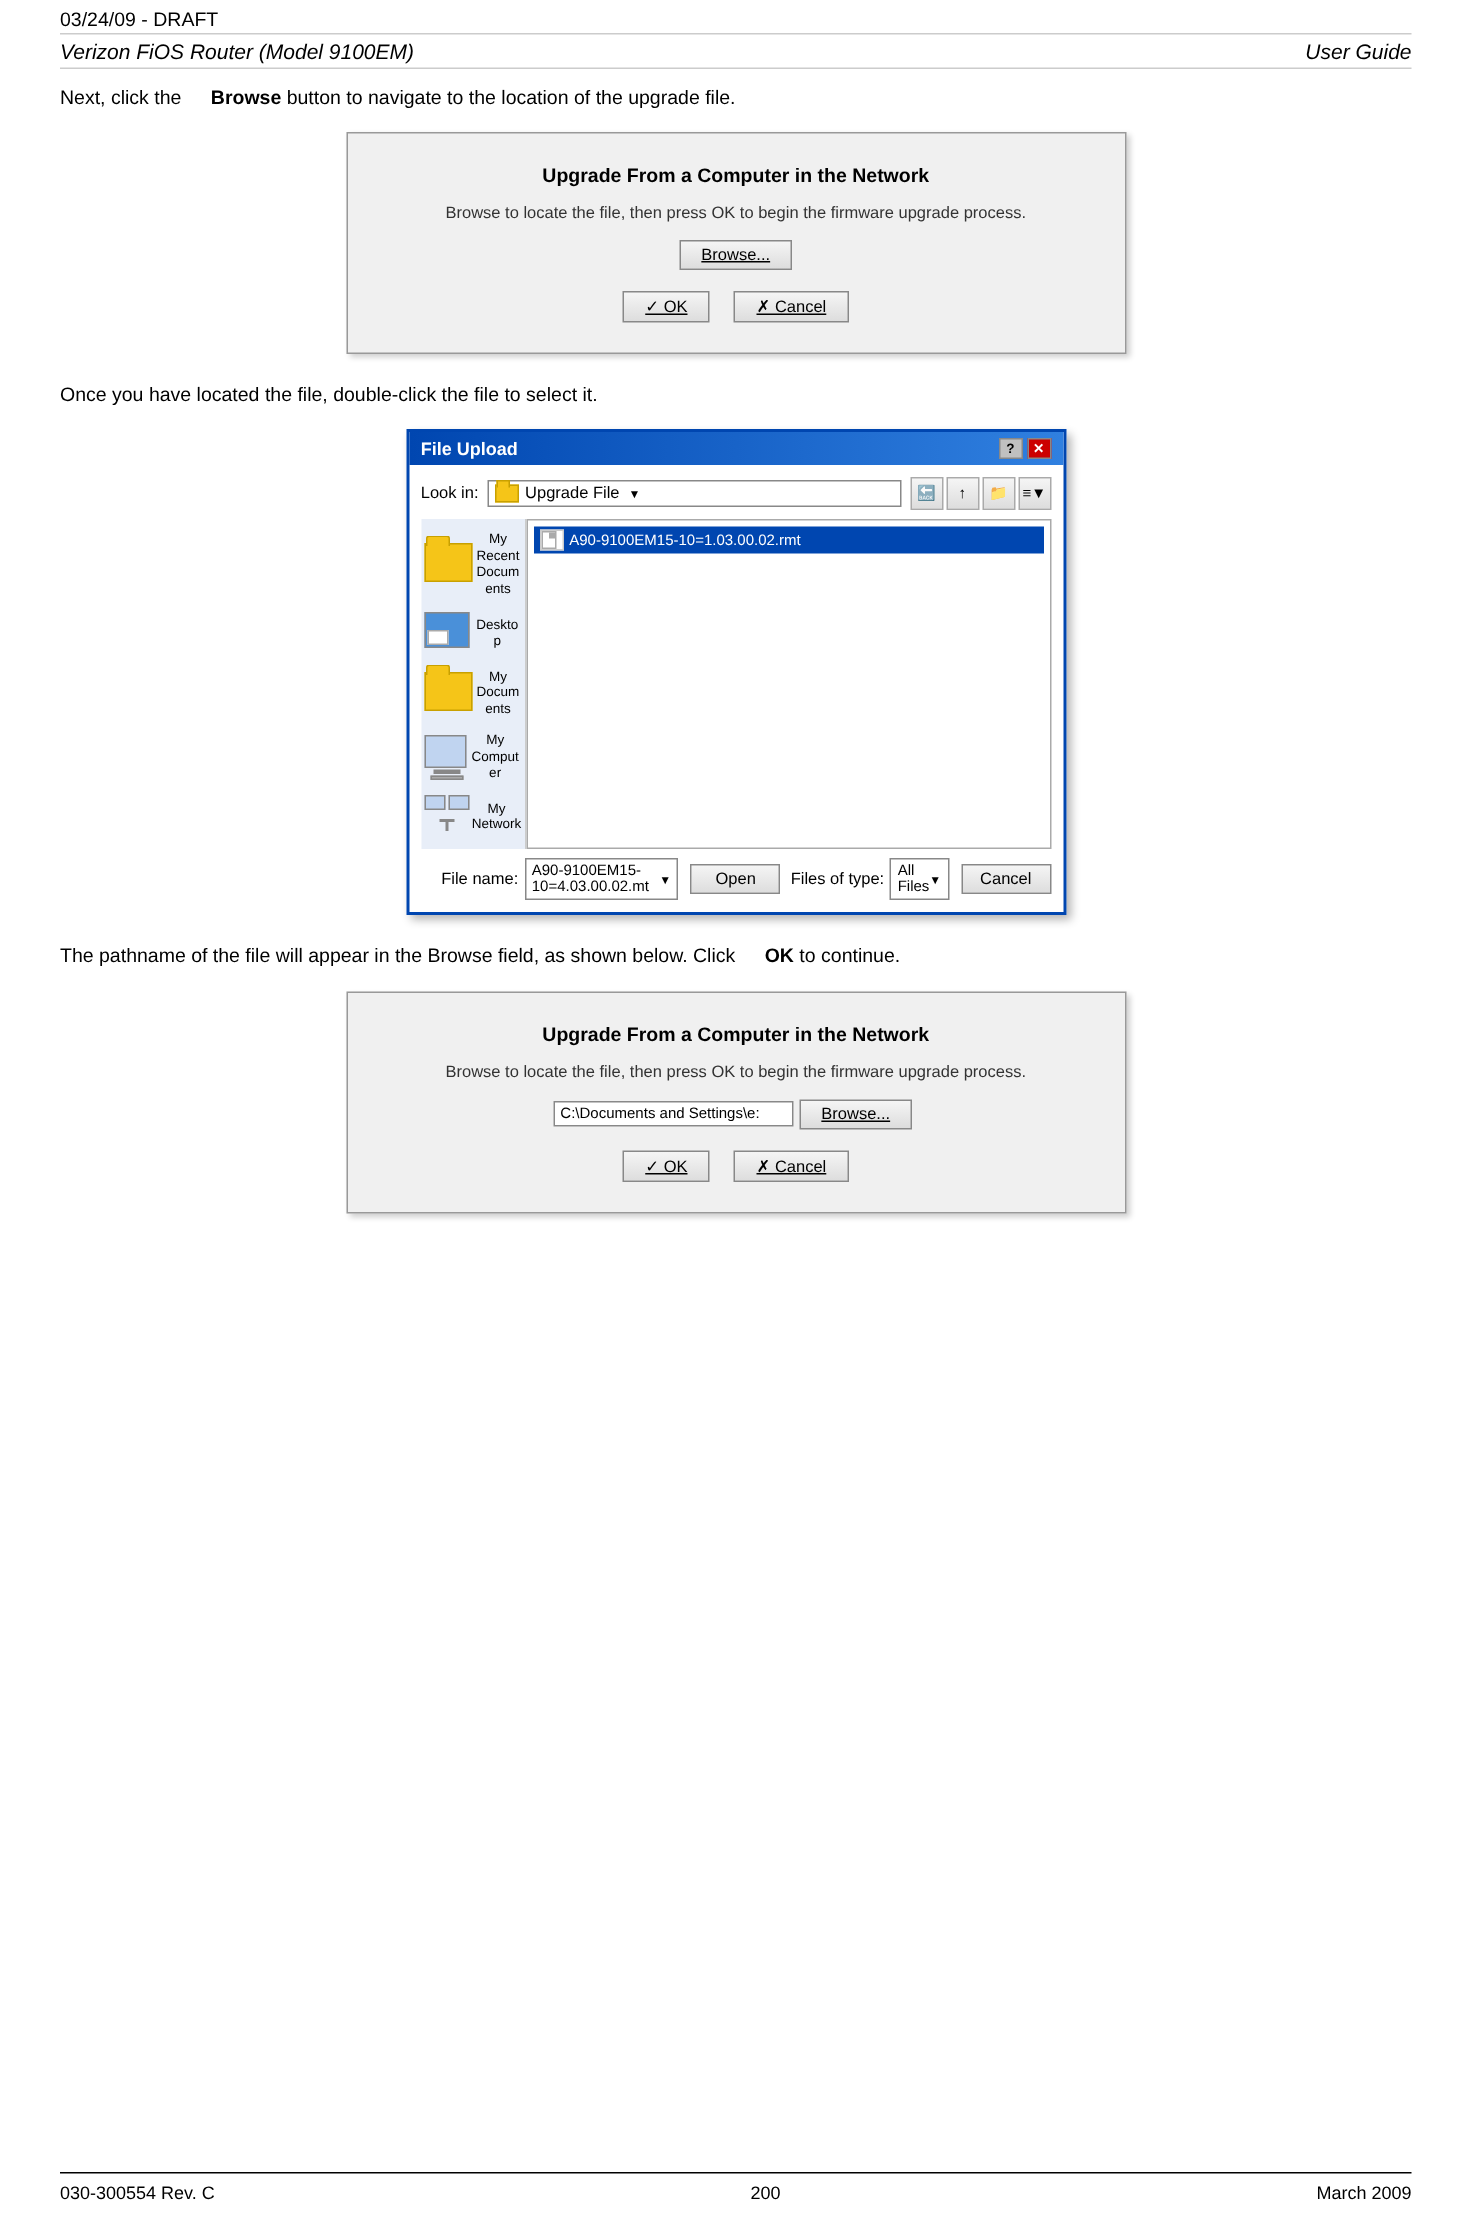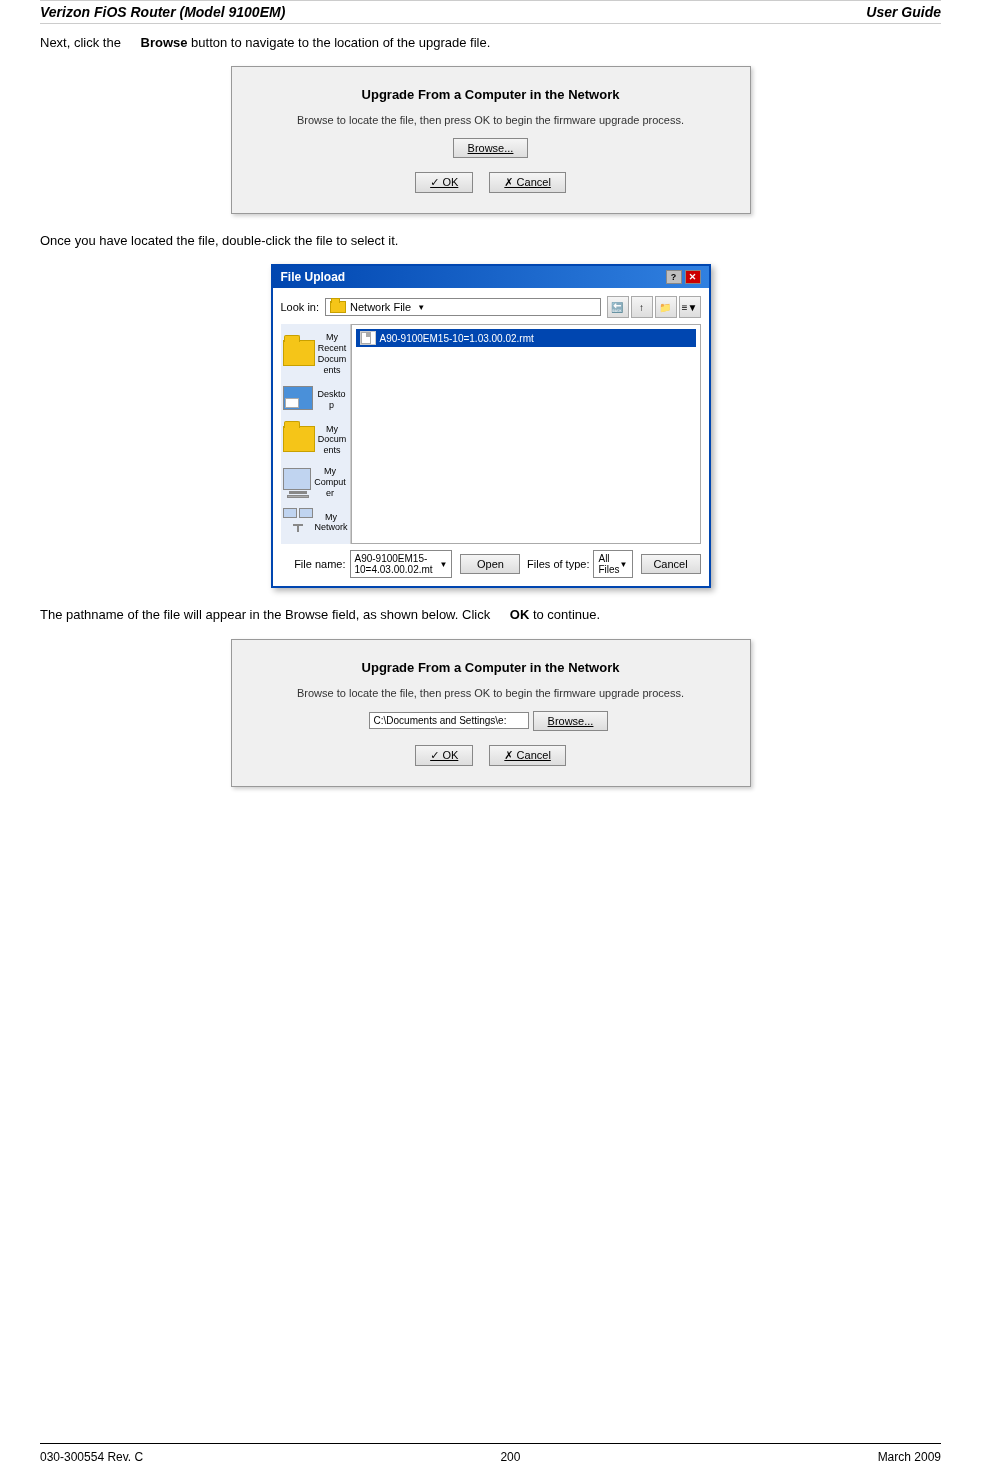--- a/index.html
+++ b/index.html
@@ -40,21 +40,20 @@
     }
 
     .doc-title-bar {
       display: flex;
       justify-content: space-between;
       align-items: center;
       margin-bottom: 10px;
       border-top: 1px solid #ccc;
       border-bottom: 1px solid #ccc;
       padding: 3px 0;
-      font-weight: bold;
     }
 
     .doc-title {
       font-style: italic;
       font-size: 14px;
     }
 
     .doc-type {
       font-style: italic;
       font-size: 14px;
@@ -405,20 +404,21 @@
       justify-content: space-between;
       font-size: 12px;
     }
   </style>
 </head>
 <body>
 
 <div class="page-container">
 
 
+  <div class="draft-line">03/24/09 - DRAFT</div>
 
   <div class="doc-title-bar">
     <span class="doc-title">Verizon FiOS Router (Model 9100EM)</span>
     <span class="doc-type">User Guide</span>
   </div>
 
   <p class="body-text">
     <span>Next, click the </span><span class="bold">Browse</span><span> button to navigate to the location of the upgrade file.</span>
   </p>
 
@@ -448,21 +448,21 @@
           <span class="titlebar-btn close-btn">✕</span>
         </div>
       </div>
 
       <div class="file-upload-body">
 
         <div class="lookin-row">
           <span class="lookin-label">Look in:</span>
           <div class="lookin-dropdown">
             <span class="folder-icon-small"></span>
-            <span>Network File</span>
+            <span>Upgrade File</span>
             <span class="dropdown-arrow">▼</span>
           </div>
           <div class="toolbar-icons">
             <span class="toolbar-icon-btn">🔙</span>
             <span class="toolbar-icon-btn">↑</span>
             <span class="toolbar-icon-btn">📁</span>
             <span class="toolbar-icon-btn">≡▼</span>
           </div>
         </div>
 

